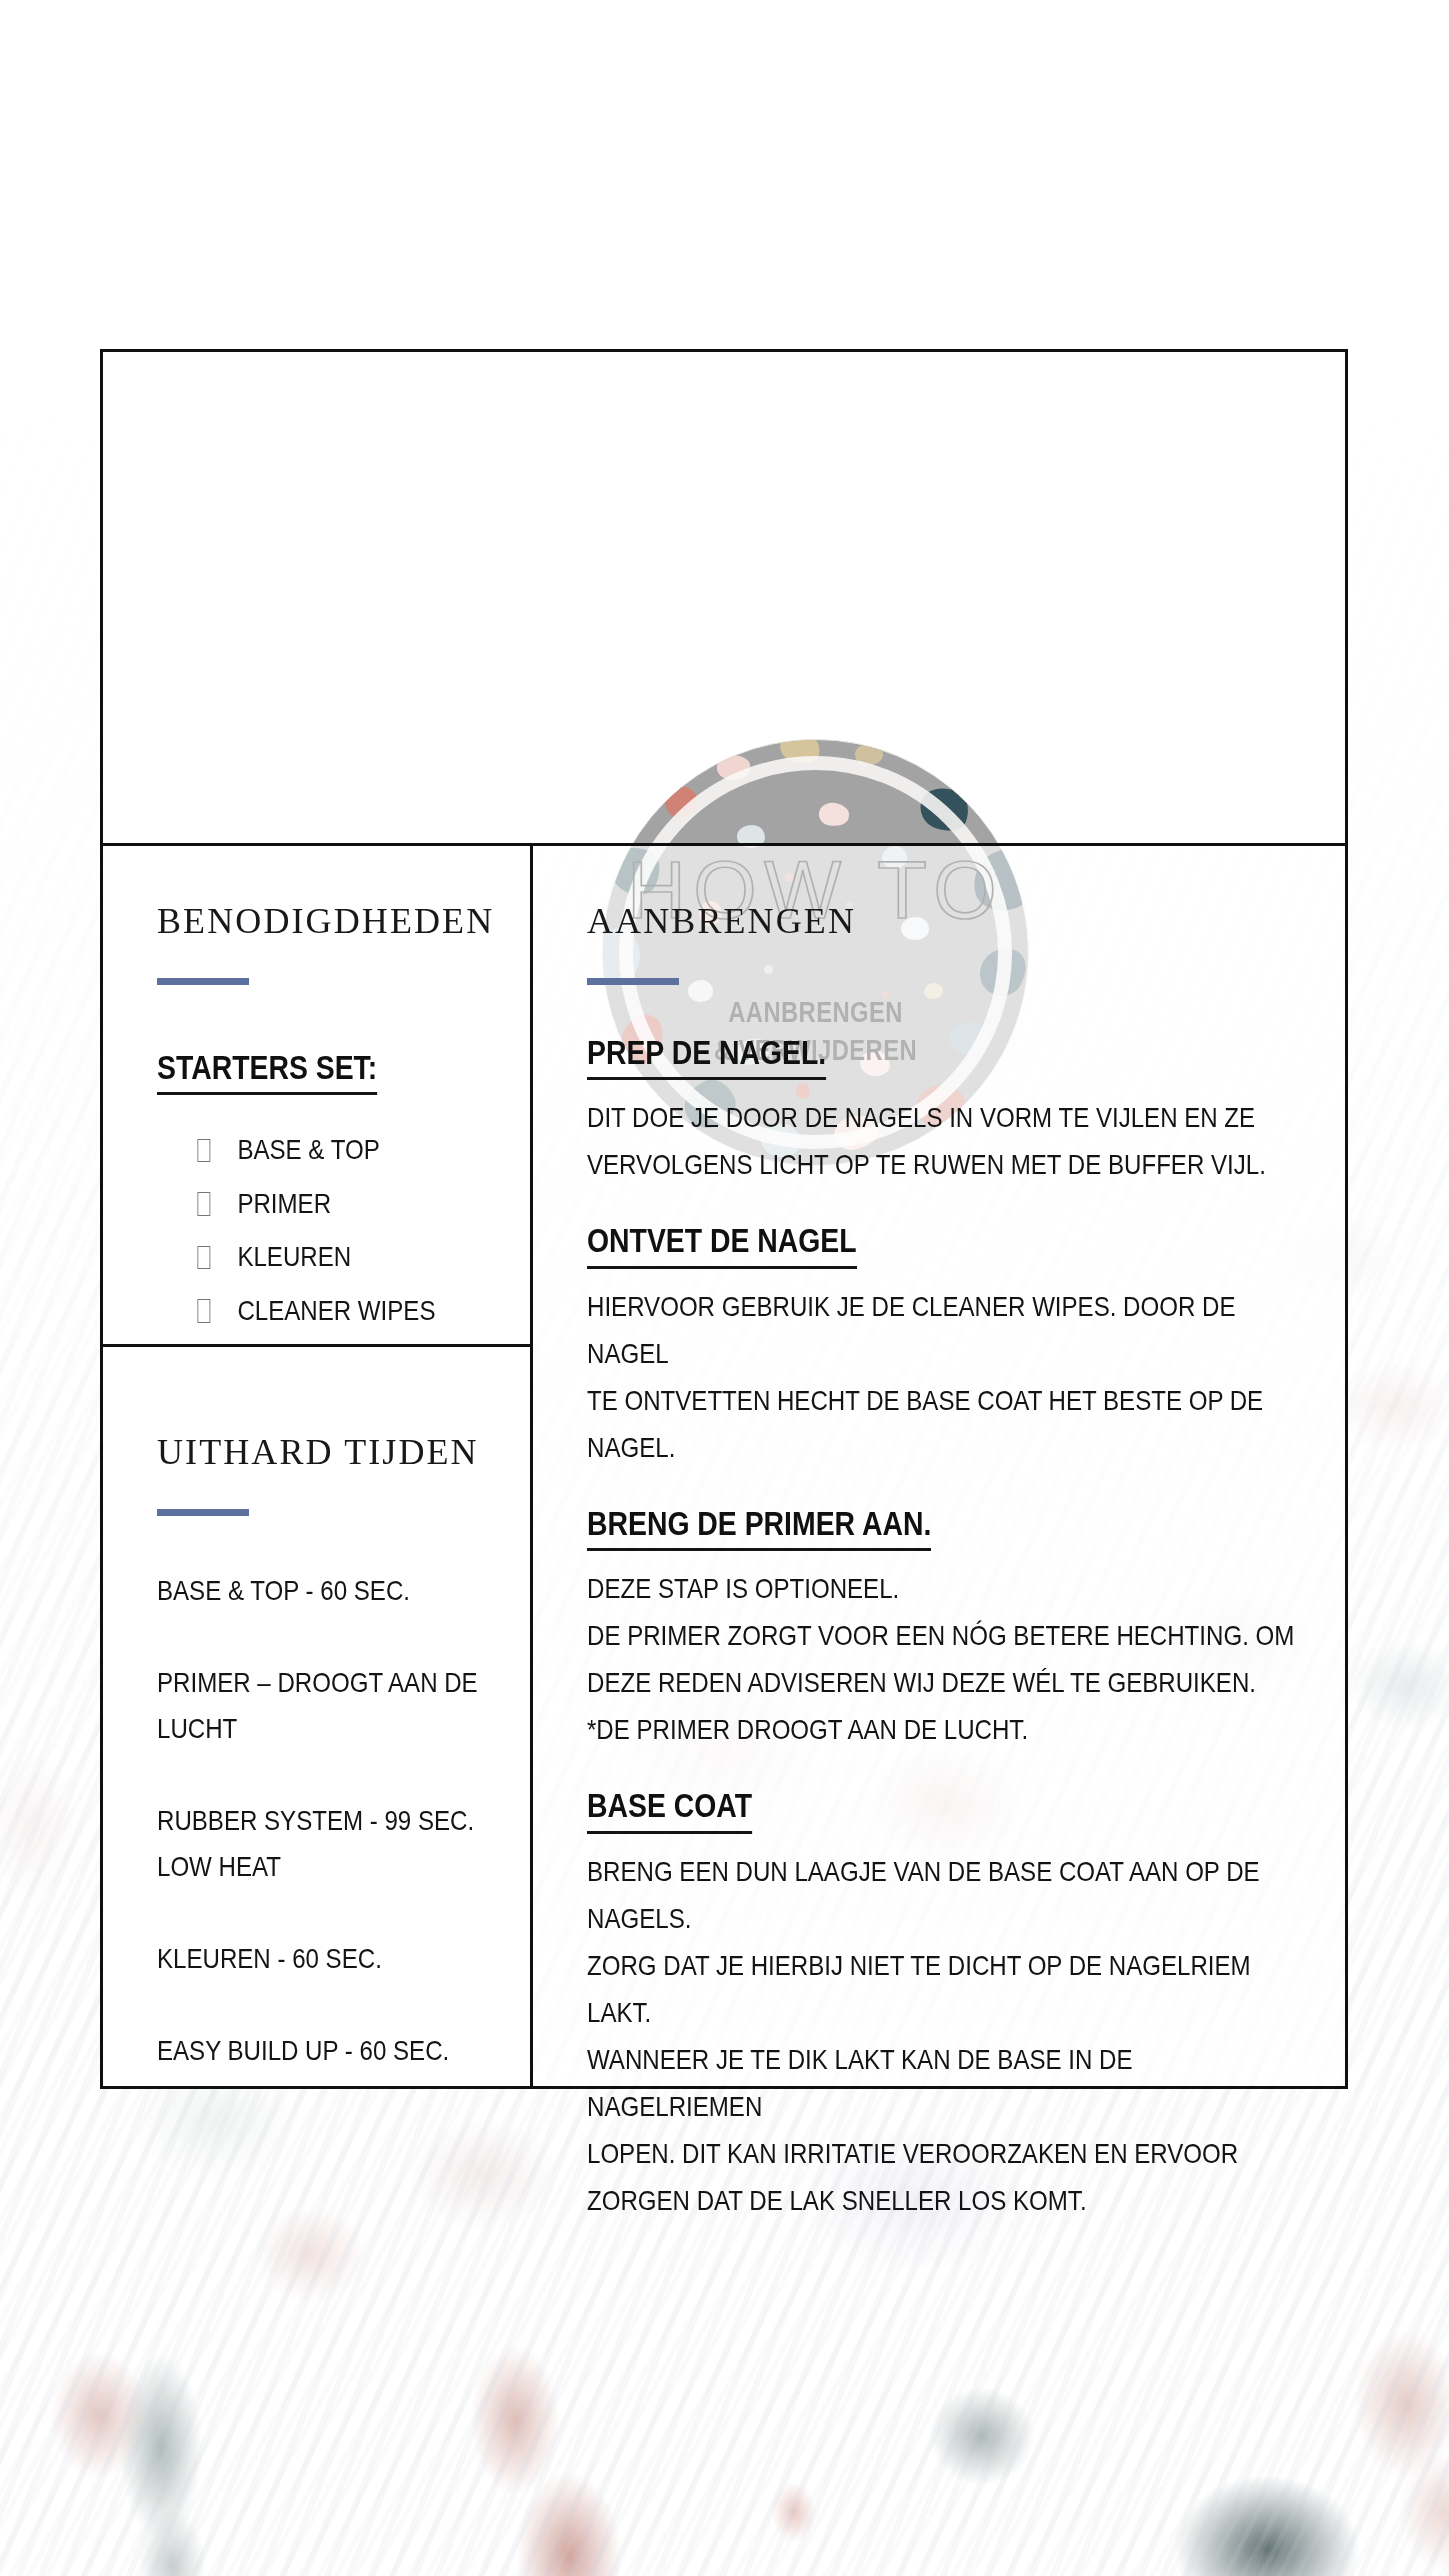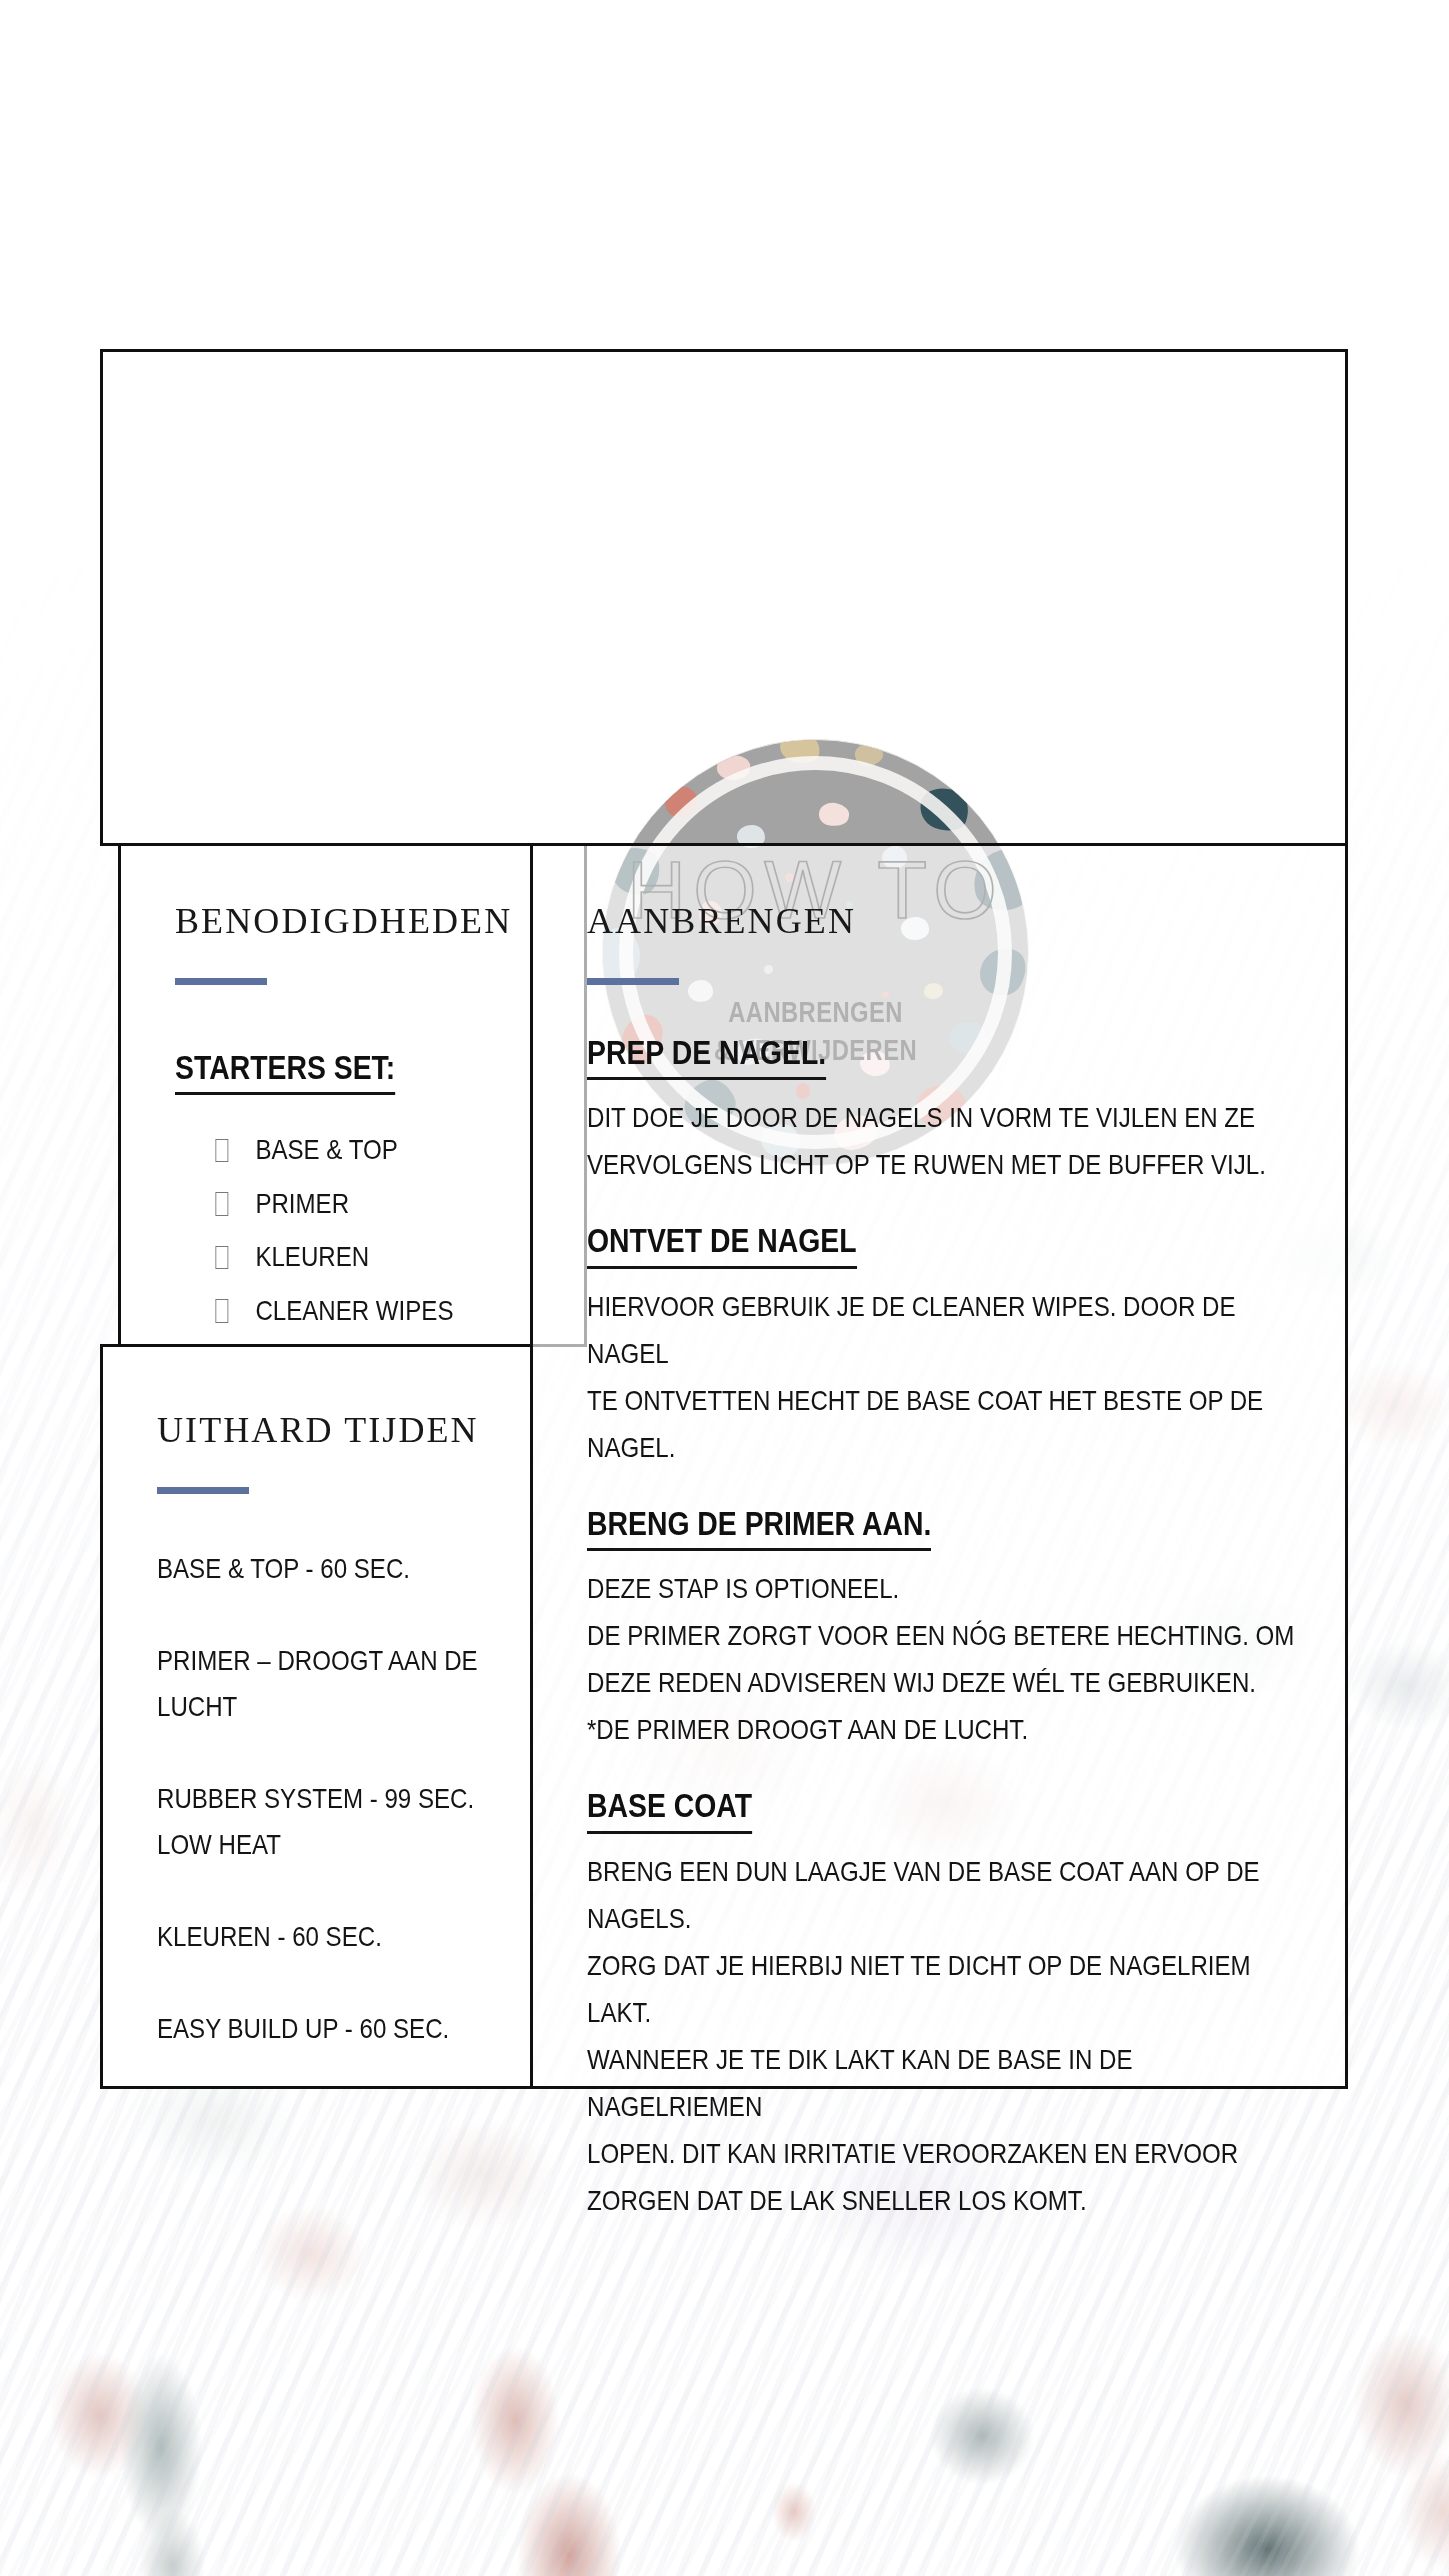--- a/index.html
+++ b/index.html
@@ -34,21 +34,21 @@
       radial-gradient(91px 64px at 1331px 1256px, rgba(194,207,201,0.32), rgba(194,207,201,0) 70%),
       radial-gradient(107px 81px at 945px 1803px, rgba(220,177,169,0.42), rgba(220,177,169,0) 70%),
       radial-gradient(140px 107px at 725px 1744px, rgba(236,207,201,0.35), rgba(236,207,201,0) 70%),
       radial-gradient(118px 86px at 1234px 1642px, rgba(196,204,212,0.32), rgba(196,204,212,0) 70%),
       radial-gradient(64px 107px at 32px 1825px,   rgba(238,217,214,0.30), rgba(238,217,214,0) 70%),
       #ffffff;
   }
   
   .box { position:absolute; border:3.2px solid #0f0f0f; background:#ffffff; z-index:1; }
   #header-box { left:100px; top:349px;  width:1248px; height:497px; }
-  #supplies-box { left:100px; top:843px; width:469px; height:504px;margin-left:18px; }
+  #supplies-box { left:100px; top:843px; width:433px; height:504px; }
   #curing-box   { left:100px; top:1344px; width:433px; height:745px; }
   #apply-box    { left:530px; top:843px; width:818px; height:1246px; background:rgba(255,255,255,0.66); }
   
   #logo { position:absolute; left:499px; top:387px; width:427px; height:427px;
     border-radius:50%; background:#a3a3a3; border:1.6px solid #edeae8; overflow:hidden; z-index:2; }
   .chip { position:absolute; }
   #logo-ring { position:absolute; inset:16px; border-radius:50%;
     border:14px solid rgba(250,248,247,0.88); z-index:3; }
   #logo-title-wrap { position:absolute; left:0; right:0; top:102px; text-align:center; z-index:4; }
   #logo-sub { position:absolute; left:0; right:0; top:253px; z-index:4; text-align:center;
@@ -152,21 +152,21 @@
           <li>
               <span class="tofu"></span>
               <span>NAIL TOOL KIT</span>
             </li>
         </ul>
       </div>
     </div>
   </div>
 
   <div class="box" id="curing-box">
-    <div class="pad" style="padding-top:62px;">
+    <div class="pad" style="padding-top:84px;">
       <div class="serif-heading">UITHARD TIJDEN</div>
       <div class="accent-bar" style="background: rgb(92, 113, 157);"></div>
       <div class="cond" style="margin-top:52px;">
         <p class="curing-item">BASE &amp; TOP - 60 SEC.</p>
         <p class="curing-item">PRIMER – DROOGT AAN DE
 LUCHT</p>
         <p class="curing-item">RUBBER SYSTEM - 99 SEC.
 LOW HEAT</p>
         <p class="curing-item">KLEUREN - 60 SEC.</p>
         <p class="curing-item">EASY BUILD UP - 60 SEC.</p>

